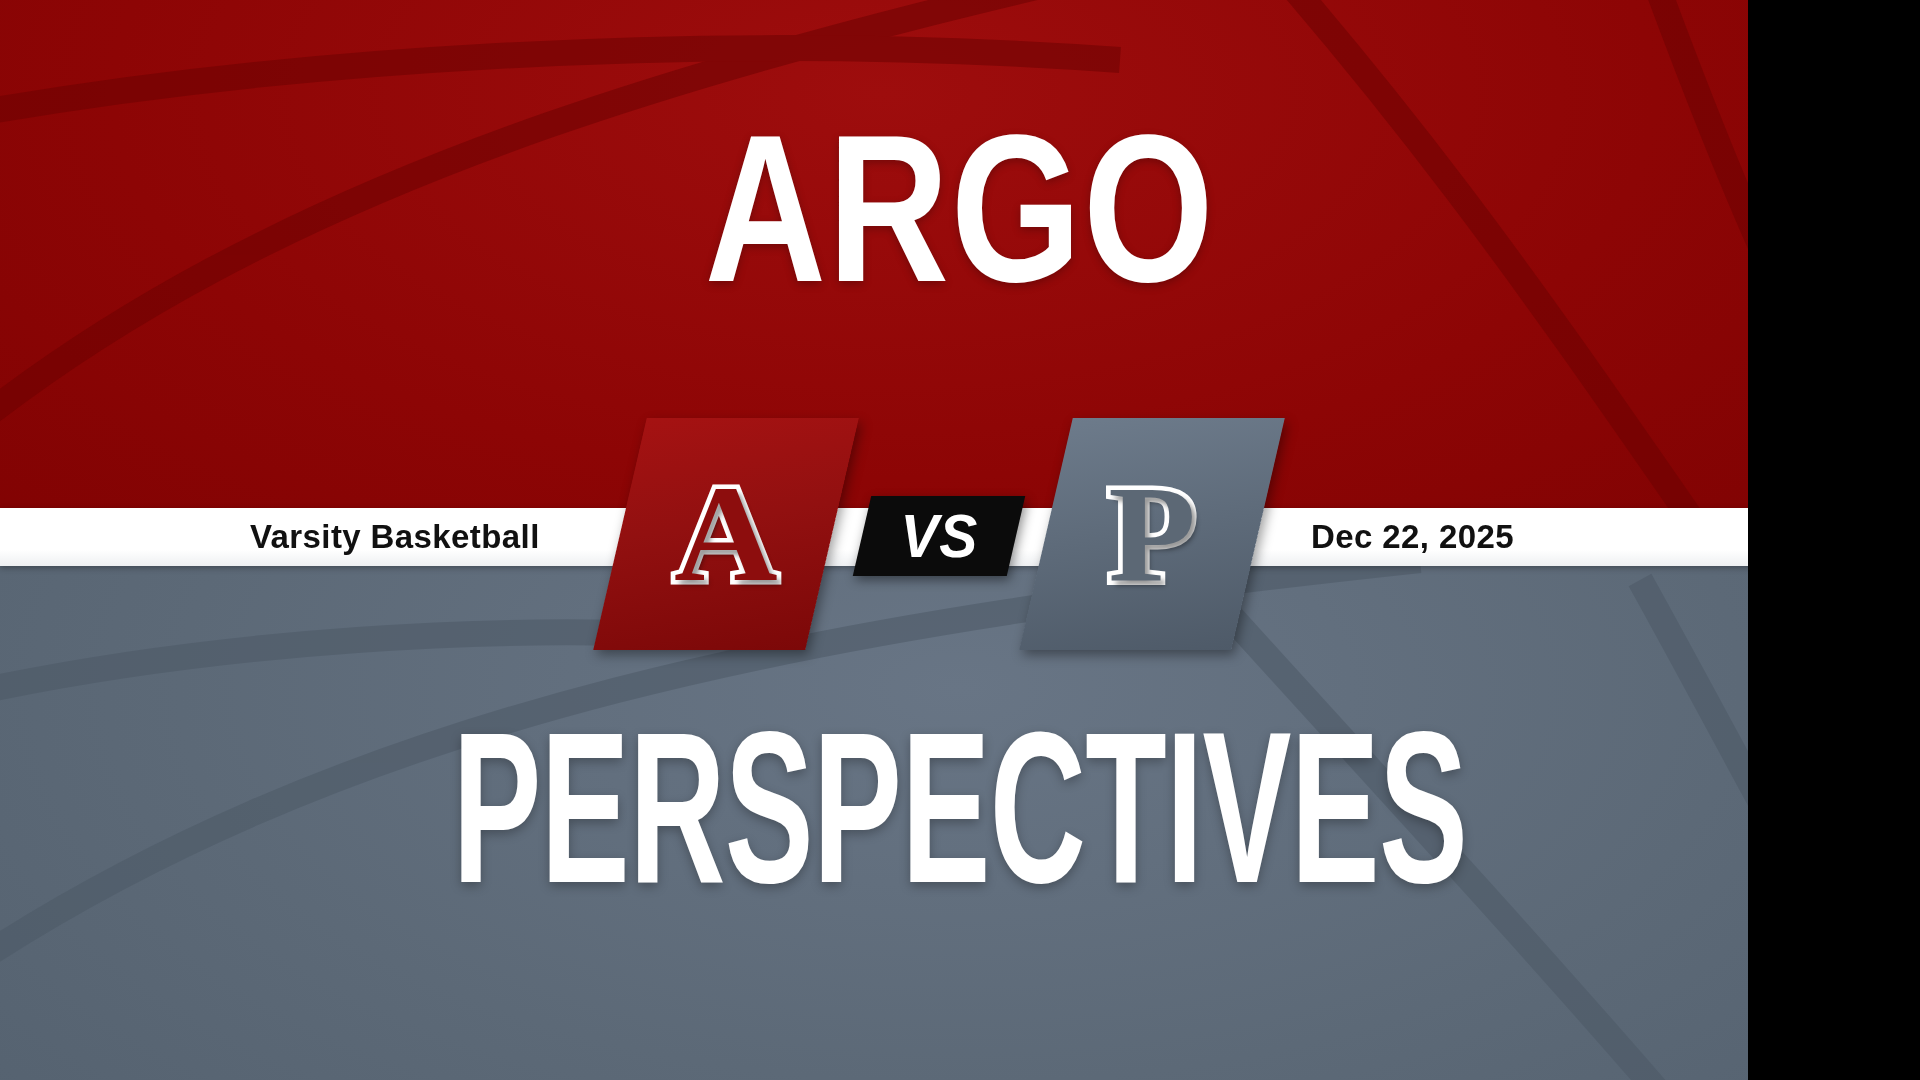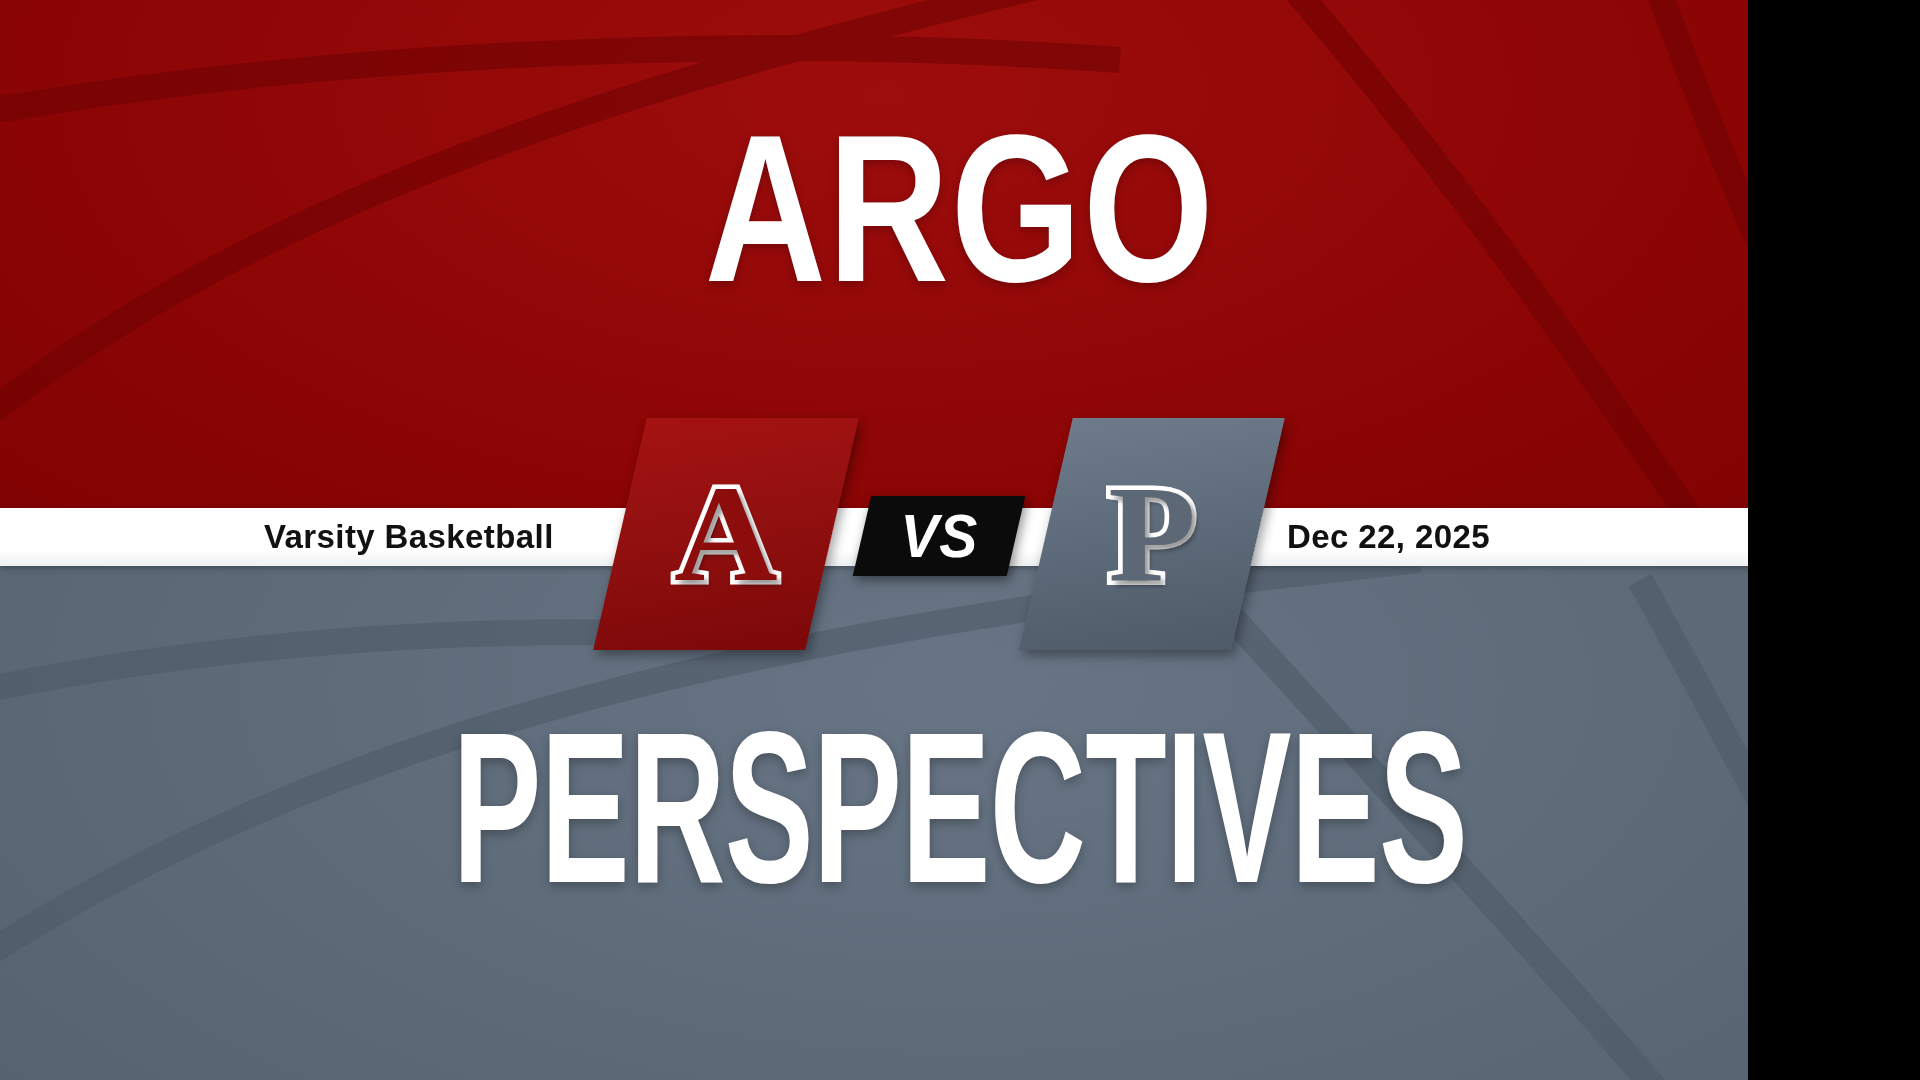--- a/index.html
+++ b/index.html
@@ -97,22 +97,22 @@
     top: 508px;
     height: 58px;
     line-height: 58px;
     color: #111111;
     font-family: "Liberation Sans Narrow", "Liberation Sans", sans-serif;
     font-weight: 700;
     font-size: 33px;
     letter-spacing: 0.4px;
     white-space: nowrap;
   }
-  .band-left  { left: 264px; }
-  .band-right { right: 258px; text-align: center; }
+  .band-left  { left: 250px; }
+  .band-right { right: 234px; text-align: center; }
 
   
   .matchup {
     position: absolute;
     left: 0;
     top: 0;
     width: 1920px;
     height: 1080px;
     pointer-events: none;
   }

